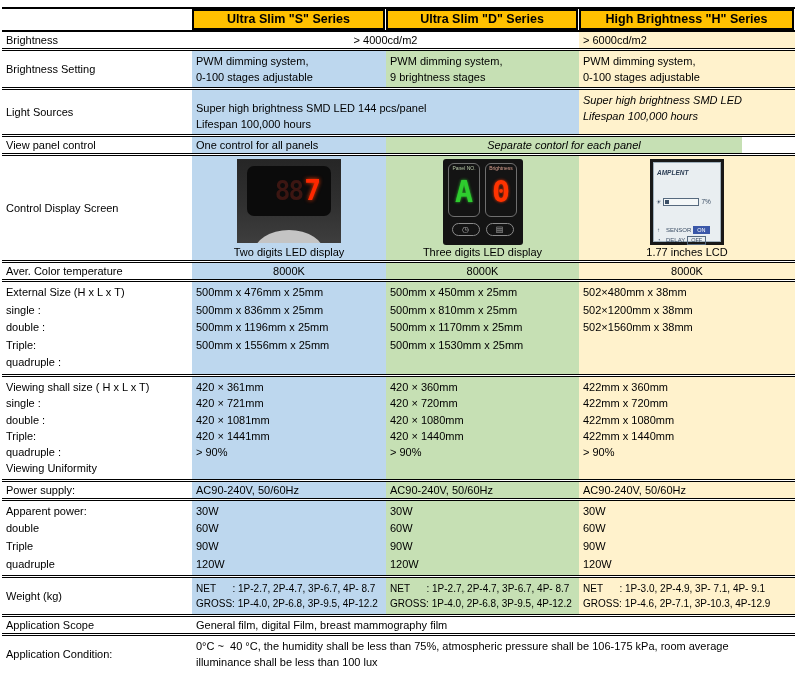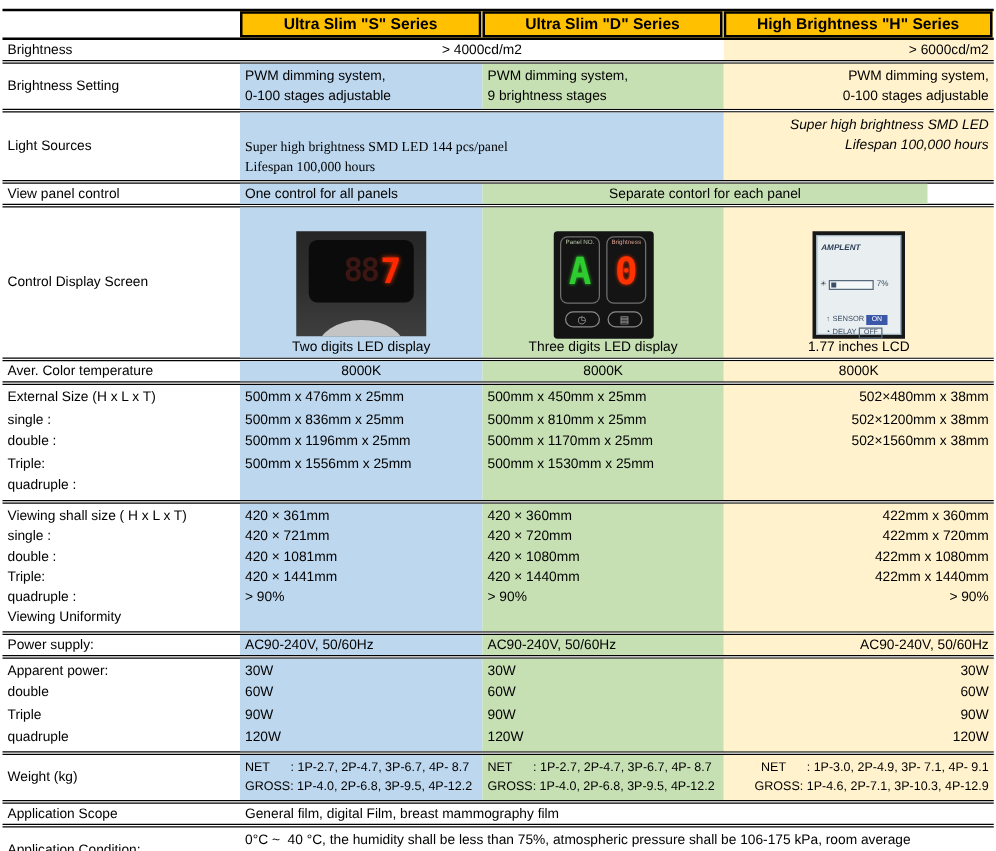--- a/index.html
+++ b/index.html
@@ -24,38 +24,38 @@
   .hcell.w-h { width:215px; }
 
   
   .r { display:flex; }
   .bt2 { border-top:2px solid #000; }
   .btd { border-top:3px double #000; }
 
   .c { padding:1px 4px; line-height:14px; }
   .lbl { width:190px; }
   .w-s { width:194px; } .w-d { width:193px; } .w-h { width:216px; }
-  .w-sd { width:387px; } .w-dh { width:356px; } .w-all { width:603px; }
-  .bg-s { background:var(--cs); } .bg-d { background:var(--cd); } .bg-h { background:var(--ch);text-align:right; }
+  .w-sd { width:387px; } .w-dh { width:356px;font-style:italic; } .w-all { width:603px; }
+  .bg-s { background:var(--cs); } .bg-d { background:var(--cd); } .bg-h { background:var(--ch); }
   .ctr { text-align:center; }
   .ml { white-space:pre-wrap; }
   .vmid { display:flex; align-items:center; }
 
   
   .grp { padding:2px 4px; }
   .grp .ln { line-height:17.6px; white-space:pre; }
   .grp.tight .ln { line-height:16.3px; }
   .grp .sp { line-height:17.6px; }
   .grp.tight .sp { line-height:16.3px; }
 
   .wt { font-size:10px; line-height:15px; padding-top:3px; padding-bottom:3px; }
 
   
   .disp-row .c { padding:0; }
-  .disp-cell { display:flex; flex-direction:column; align-items:center; height:104px; padding-top:3px;margin-top:16px; }
+  .disp-cell { display:flex; flex-direction:column; align-items:center; height:104px; padding-top:3px; }
   .caption { line-height:15px; margin-top:auto; }
 
   
   .s-photo {
     position:relative; width:104px; height:84px; overflow:hidden;
     background:linear-gradient(180deg,#262626 0%,#303030 55%,#3e3e3e 100%);
   }
   .s-screen {
     position:absolute; left:10px; top:7px; width:84px; height:50px;
     background:#0b0b0b; border-radius:7px;
@@ -132,21 +132,21 @@
     <div class="c w-s bg-s ml" style="line-height:16px; padding-top:2px; padding-bottom:2px;">PWM dimming system,
 0-100 stages adjustable</div>
     <div class="c w-d bg-d ml" style="line-height:16px; padding-top:2px; padding-bottom:2px;">PWM dimming system,
 9 brightness stages</div>
     <div class="c w-h bg-h ml" style="line-height:16px; padding-top:2px; padding-bottom:2px;">PWM dimming system,
 0-100 stages adjustable</div>
   </div>
 
   <div class="r btd">
     <div class="c lbl vmid">Light Sources</div>
-    <div class="c w-sd bg-s ml" style="line-height:16px; padding-top:20px; padding-bottom:2px;font-family:Liberation Serif, serif;">Super high brightness SMD LED 144 pcs/panel
+    <div class="c w-sd bg-s ml" style="line-height:16px; padding-top:10px; padding-bottom:2px;">Super high brightness SMD LED 144 pcs/panel
 Lifespan 100,000 hours</div>
     <div class="c w-h bg-h ml" style="line-height:16px; padding-top:2px; padding-bottom:2px;font-style:italic;">Super high brightness SMD LED
 Lifespan 100,000 hours</div>
   </div>
 
   <div class="r btd">
     <div class="c lbl">View panel control</div>
     <div class="c w-s bg-s">One control for all panels</div>
     <div class="c w-dh bg-d ctr">Separate contorl for each panel</div>
   </div>

